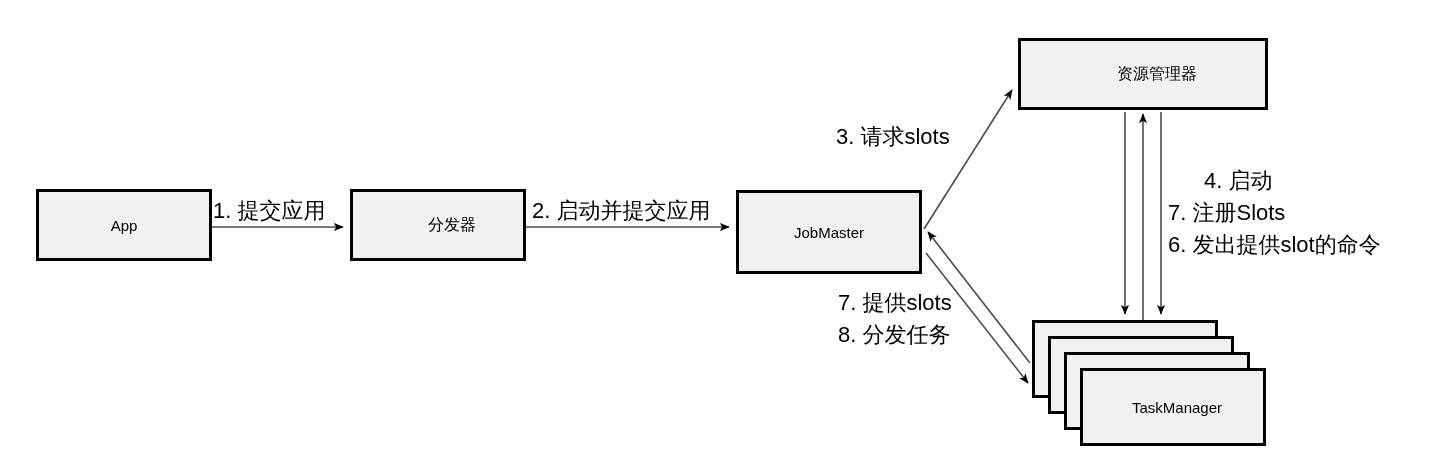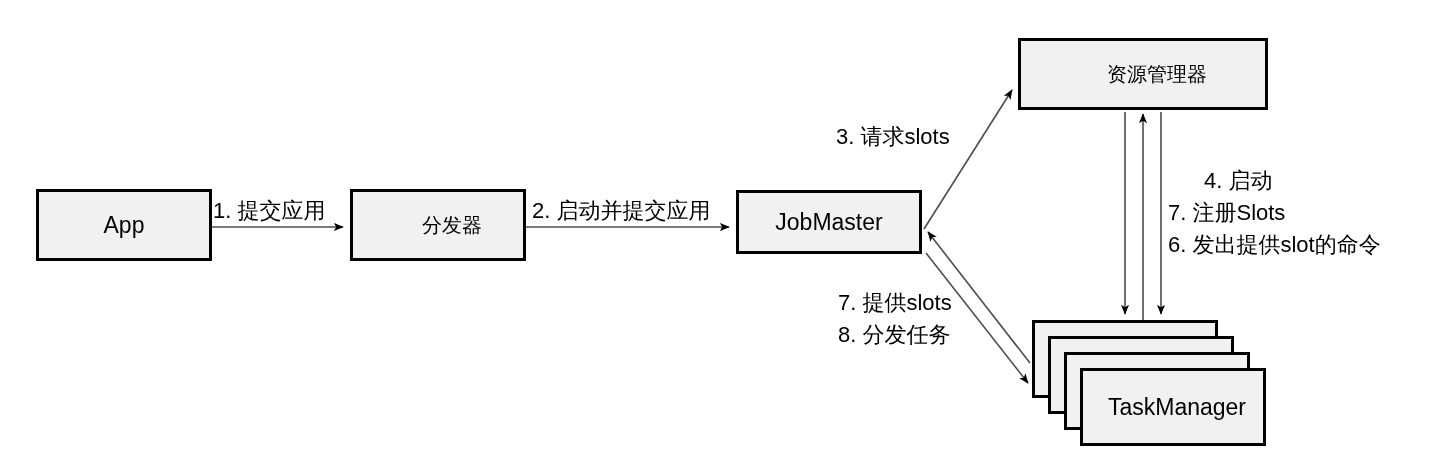--- a/index.html
+++ b/index.html
@@ -27,27 +27,27 @@
     height: 476px;
   }
   .node {
     position: absolute;
     box-sizing: border-box;
     background: #f1f1f1;
     border: 3px solid #000000;
     display: flex;
     align-items: center;
     justify-content: center;
-    font-size: 23px;
+    font-size: 15px;
     line-height: 1;
     color: #000000;
     white-space: nowrap;
   }
   .node-cn {
-    font-size: 20px;
+    font-size: 16px;
     padding-left: 28px;
   }
   .stack-wrap {
     position: absolute;
   }
   .stack-wrap .node {
     left: 0;
     top: 0;
     padding-left: 8px;
   }
@@ -107,21 +107,21 @@
   </svg>
 
   <div class="node" style="left:36px; top:189px; width:176px; height:72px;">
     <span>App</span>
   </div>
 
   <div class="node node-cn" style="left:350px; top:189px; width:176px; height:72px;">
     <span>分发器</span>
   </div>
 
-  <div class="node" style="left:736px; top:190px; width:186px; height:64px;justify-content:center;">
+  <div class="node" style="left:736px; top:190px; width:186px; height:84px;justify-content:center;">
     <span>JobMaster</span>
   </div>
 
   <div class="node node-cn" style="left:1018px; top:38px; width:250px; height:72px;">
     <span>资源管理器</span>
   </div>
 
   <div class="stack-wrap" style="left:1032px; top:320px; width:250px; height:140px;">
     <div class="node" style="left:0px; top:0px; width:186px; height:78px;"></div>
     <div class="node" style="left:16px; top:16px; width:186px; height:78px;"></div>

